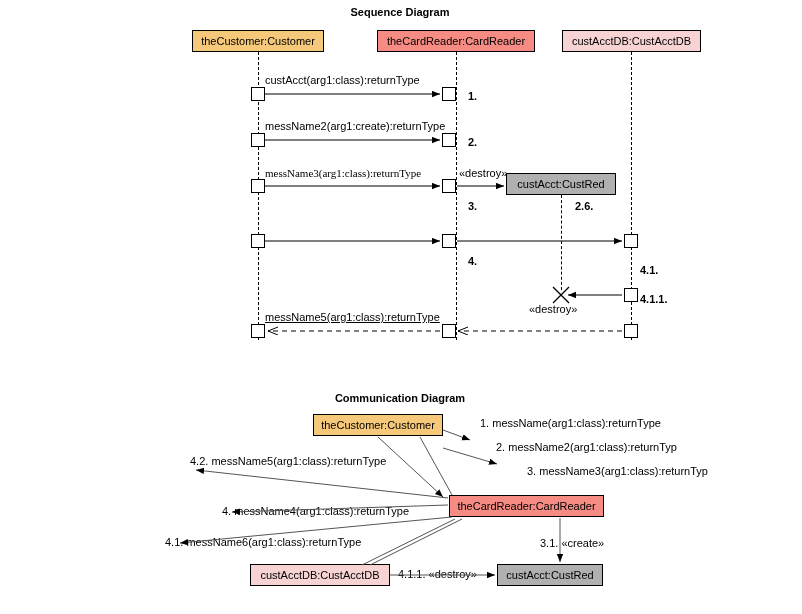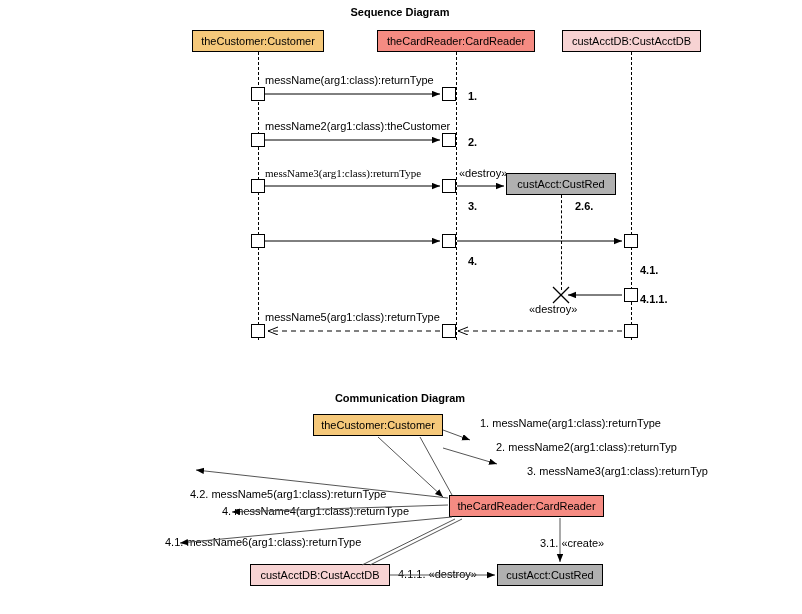--- a/index.html
+++ b/index.html
@@ -114,24 +114,24 @@
   <div class="activation" style="left:442px; top:87px;"></div>
   <div class="activation" style="left:442px; top:133px;"></div>
   <div class="activation" style="left:442px; top:179px;"></div>
   <div class="activation" style="left:442px; top:234px;"></div>
   <div class="activation" style="left:442px; top:324px;"></div>
 
   <div class="activation" style="left:624px; top:234px;"></div>
   <div class="activation" style="left:624px; top:288px;"></div>
   <div class="activation" style="left:624px; top:324px;"></div>
 
-  <div class="msg-label" style="left:265px; top:74px;">messName(arg1:class):returnType</div>
-  <div class="msg-label" style="left:265px; top:120px;">messName2(arg1:class):theCustomer</div>
+  <div class="msg-label" style="left:265px; top:74px;">custAcct(arg1:class):returnType</div>
+  <div class="msg-label" style="left:265px; top:120px;">messName2(arg1:create):returnType</div>
   <div class="msg-label" style="left:265px; top:167px;font-family:Liberation Serif, serif;">messName3(arg1:class):returnType</div>
-  <div class="msg-label" style="left:265px; top:311px;">messName5(arg1:class):returnType</div>
+  <div class="msg-label" style="left:265px; top:311px;text-decoration:underline;">messName5(arg1:class):returnType</div>
   <div class="msg-label" style="left:459px; top:167px;">«destroy»</div>
   <div class="msg-label" style="left:529px; top:303px;">«destroy»</div>
 
   <div class="seq-num" style="left:468px; top:90px;">1.</div>
   <div class="seq-num" style="left:468px; top:136px;">2.</div>
   <div class="seq-num" style="left:468px; top:200px;">3.</div>
   <div class="seq-num" style="left:468px; top:255px;">4.</div>
   <div class="seq-num" style="left:575px; top:200px;">2.6.</div>
   <div class="seq-num" style="left:640px; top:264px;">4.1.</div>
   <div class="seq-num" style="left:640px; top:293px;">4.1.1.</div>
@@ -139,21 +139,21 @@
   <div class="title" style="left:288px; top:392px; width:224px;">Communication Diagram</div>
 
   <div class="obj-box" style="left:313px; top:414px; width:130px; background:#F5C87A;">theCustomer:Customer</div>
   <div class="obj-box" style="left:449px; top:495px; width:155px; background:#F58B82;">theCardReader:CardReader</div>
   <div class="obj-box" style="left:250px; top:564px; width:140px; background:#F7D3D3;">custAcctDB:CustAcctDB</div>
   <div class="obj-box" style="left:497px; top:564px; width:106px; background:#B0B0B0;">custAcct:CustRed</div>
 
   <div class="comm-label" style="left:468px; top:417px;margin-left:12px;">1. messName(arg1:class):returnType</div>
   <div class="comm-label" style="left:496px; top:441px;">2. messName2(arg1:class):returnTyp</div>
   <div class="comm-label" style="left:527px; top:465px;">3. messName3(arg1:class):returnTyp</div>
-  <div class="comm-label" style="left:190px; top:488px;">4.2. messName5(arg1:class):returnType</div>
+  <div class="comm-label" style="left:190px; top:455px;">4.2. messName5(arg1:class):returnType</div>
   <div class="comm-label" style="left:222px; top:505px;">4. messName4(arg1:class):returnType</div>
   <div class="comm-label" style="left:165px; top:536px;">4.1. messName6(arg1:class):returnType</div>
   <div class="comm-label" style="left:540px; top:537px;">3.1. «create»</div>
   <div class="comm-label" style="left:398px; top:568px;">4.1.1. «destroy»</div>
 
   <svg class="overlay">
     <defs>
       <marker id="solidArrow" markerWidth="9" markerHeight="9" refX="8" refY="3.2" orient="auto" markerUnits="userSpaceOnUse">
         <path d="M0,0 L8,3.2 L0,6.4 z" fill="#000000"></path>
       </marker>

